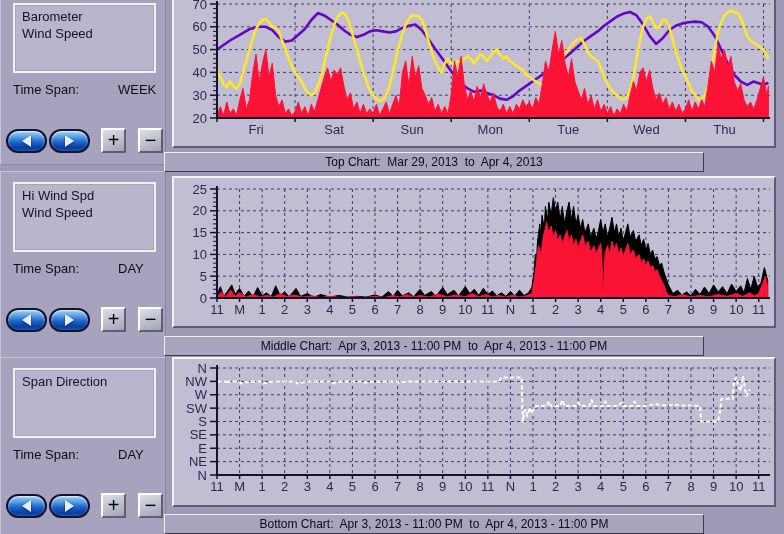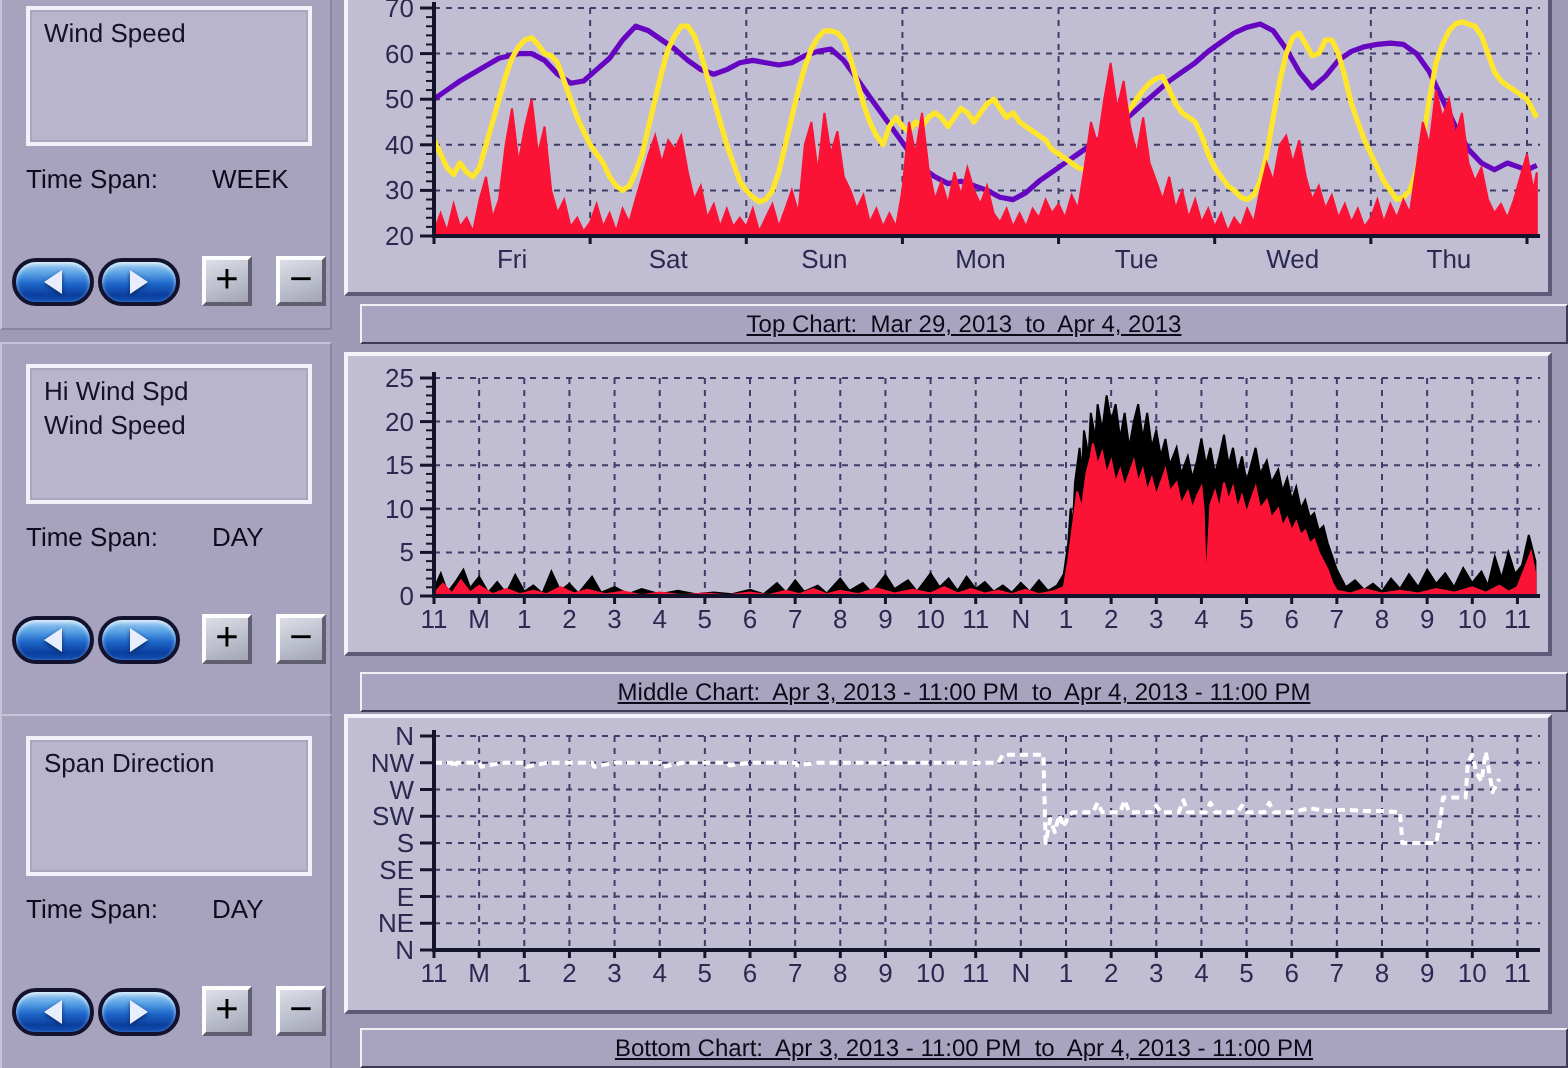--- a/index.html
+++ b/index.html
@@ -22,21 +22,21 @@
     position:absolute;left:12px;top:10px;width:143px;height:70px;box-sizing:border-box;
     background:#b9b5cd;border:2px solid #f2f0f8;
     box-shadow:inset 0 0 0 1px #a9a5bc;
     padding-top:3px;overflow:hidden;
   }
   .list-item{
     font-size:13px;color:#12122a;line-height:17px;padding-left:7px;
     cursor:default;white-space:nowrap;
   }
   .timespan{position:absolute;left:12px;top:89px;font-size:13px;color:#0c0c1e;white-space:nowrap;}
-  .timespan .val{margin-left:27px;}
+  .timespan .val{margin-left:39px;}
   .btnrow{position:absolute;left:5px;top:134px;height:27px;display:flex;align-items:center;}
   .pill{
     width:41px;height:24px;border-radius:12px;margin-right:2px;
     border:2px solid #131330;box-sizing:border-box;
     background:linear-gradient(180deg,#a3d0f3 0%,#5aa2e5 28%,#1d66ca 55%,#0b3f9e 82%,#1050b4 100%);
     box-shadow:inset 0 1px 2px rgba(255,255,255,.75);
     display:flex;align-items:center;justify-content:center;padding:0;cursor:pointer;
   }
   .tri-l{width:0;height:0;border-top:6px solid transparent;border-bottom:6px solid transparent;
     border-right:9px solid #e8eeff;filter:drop-shadow(0 1px 1px #0a2a64);}
@@ -56,35 +56,36 @@
     position:absolute;left:172px;width:604px;box-sizing:border-box;
     background:#c1bed4;
     border:2px solid;border-color:#f4f3f9 #5e5a78 #5e5a78 #f4f3f9;
   }
   #ch0{top:0;height:148px;border-top:none;}
   #ch1{top:176px;height:152px;}
   #ch2{top:357px;height:150px;}
   .chart-panel svg{display:block;}
   
   .caption{
-    position:absolute;left:180px;width:604px;height:20px;box-sizing:border-box;
+    position:absolute;left:164px;width:540px;height:20px;box-sizing:border-box;
     background:#a8a4c0;
     border:1px solid;border-color:#f2f0f7 #3e3a54 #3e3a54 #f2f0f7;
     display:flex;align-items:center;justify-content:center;
-    font-size:12px;color:#0a0a18;white-space:pre;text-decoration:underline;
+    font-size:12px;color:#0a0a18;white-space:pre;
   }
   #cap0{top:152px;}
   #cap1{top:336px;}
   #cap2{top:514px;}
 </style>
 </head>
 <body>
 
 <div class="side-panel" id="sp0">
   <div class="listbox">
+    <div class="list-item">Barometer</div>
     <div class="list-item">Wind Speed</div>
   </div>
   <div class="timespan">
     <span>Time Span:</span><span class="val">WEEK</span>
   </div>
   <div class="btnrow">
     <button class="pill">
         <span class="tri-l"></span>
       </button>
     <button class="pill">

